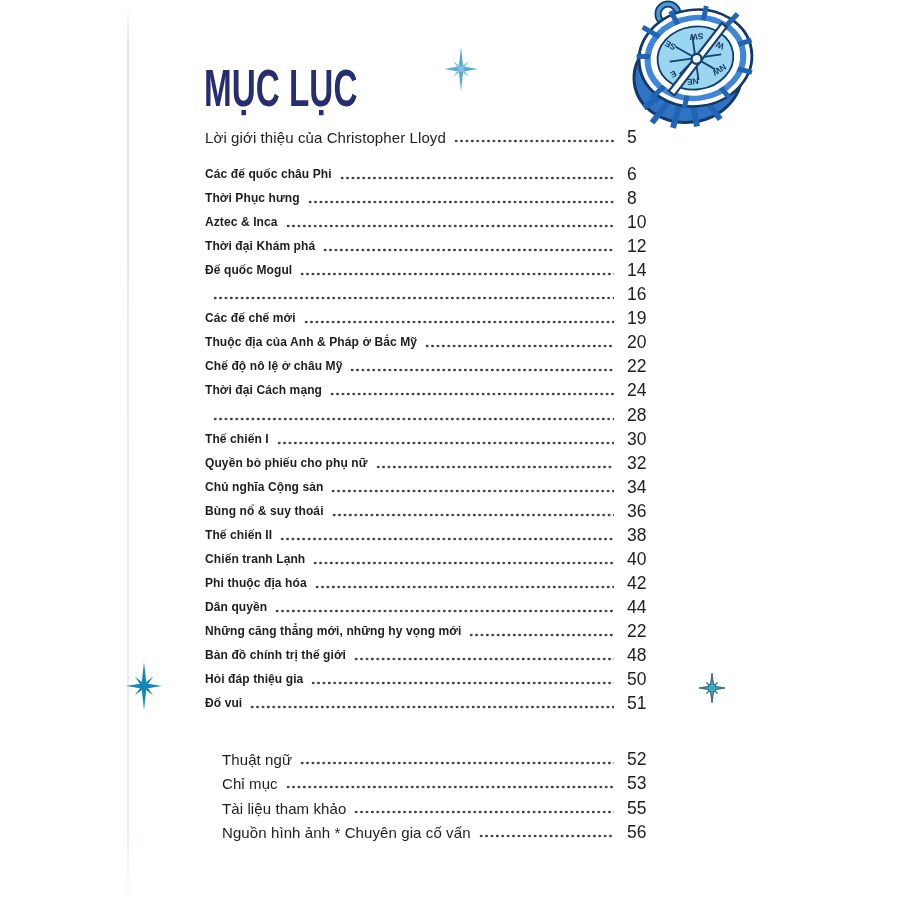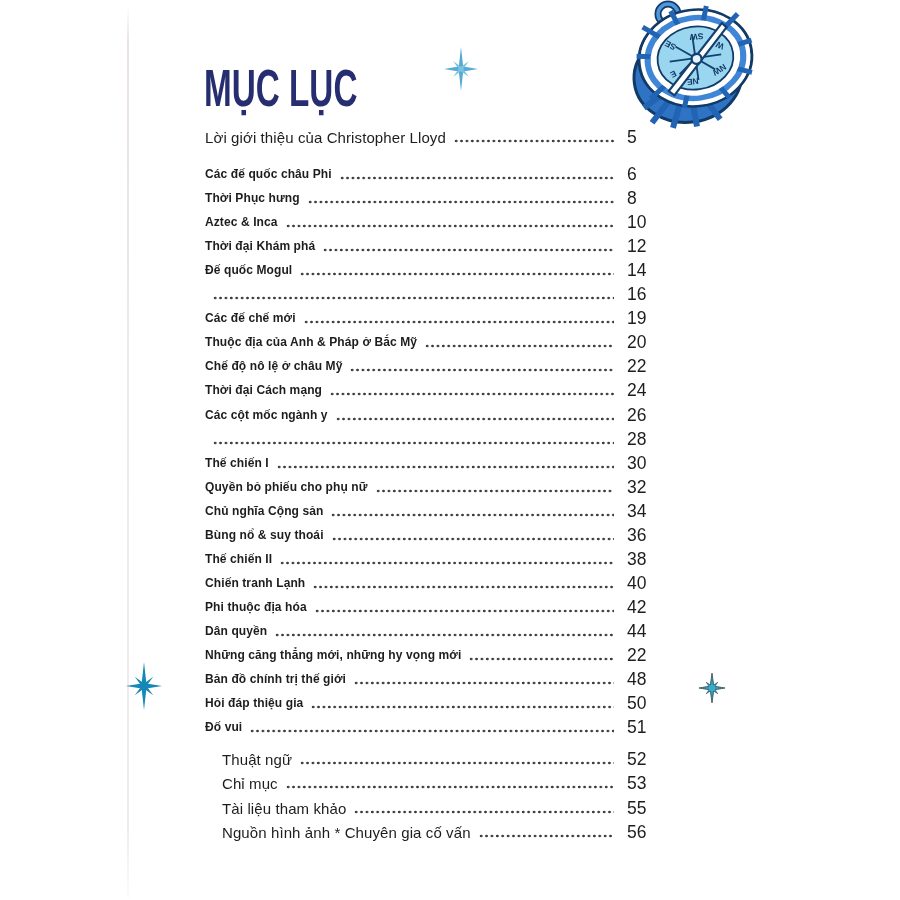--- a/index.html
+++ b/index.html
@@ -232,25 +232,20 @@
       <span class="dots"></span>
       <span class="entry-page">22</span>
     </div>
 
     <div class="row">
       <span class="entry-label">Thời đại Cách mạng</span>
       <span class="dots"></span>
       <span class="entry-page">24</span>
     </div>
 
-    <div class="row">
-      <span class="entry-label">Các cột mốc ngành y</span>
-      <span class="dots"></span>
-      <span class="entry-page">26</span>
-    </div>
 
     <div class="row">
       <span class="dots"></span>
       <span class="entry-page">28</span>
     </div>
 
     <div class="row">
       <span class="entry-label">Thế chiến I</span>
       <span class="dots"></span>
       <span class="entry-page">30</span>

